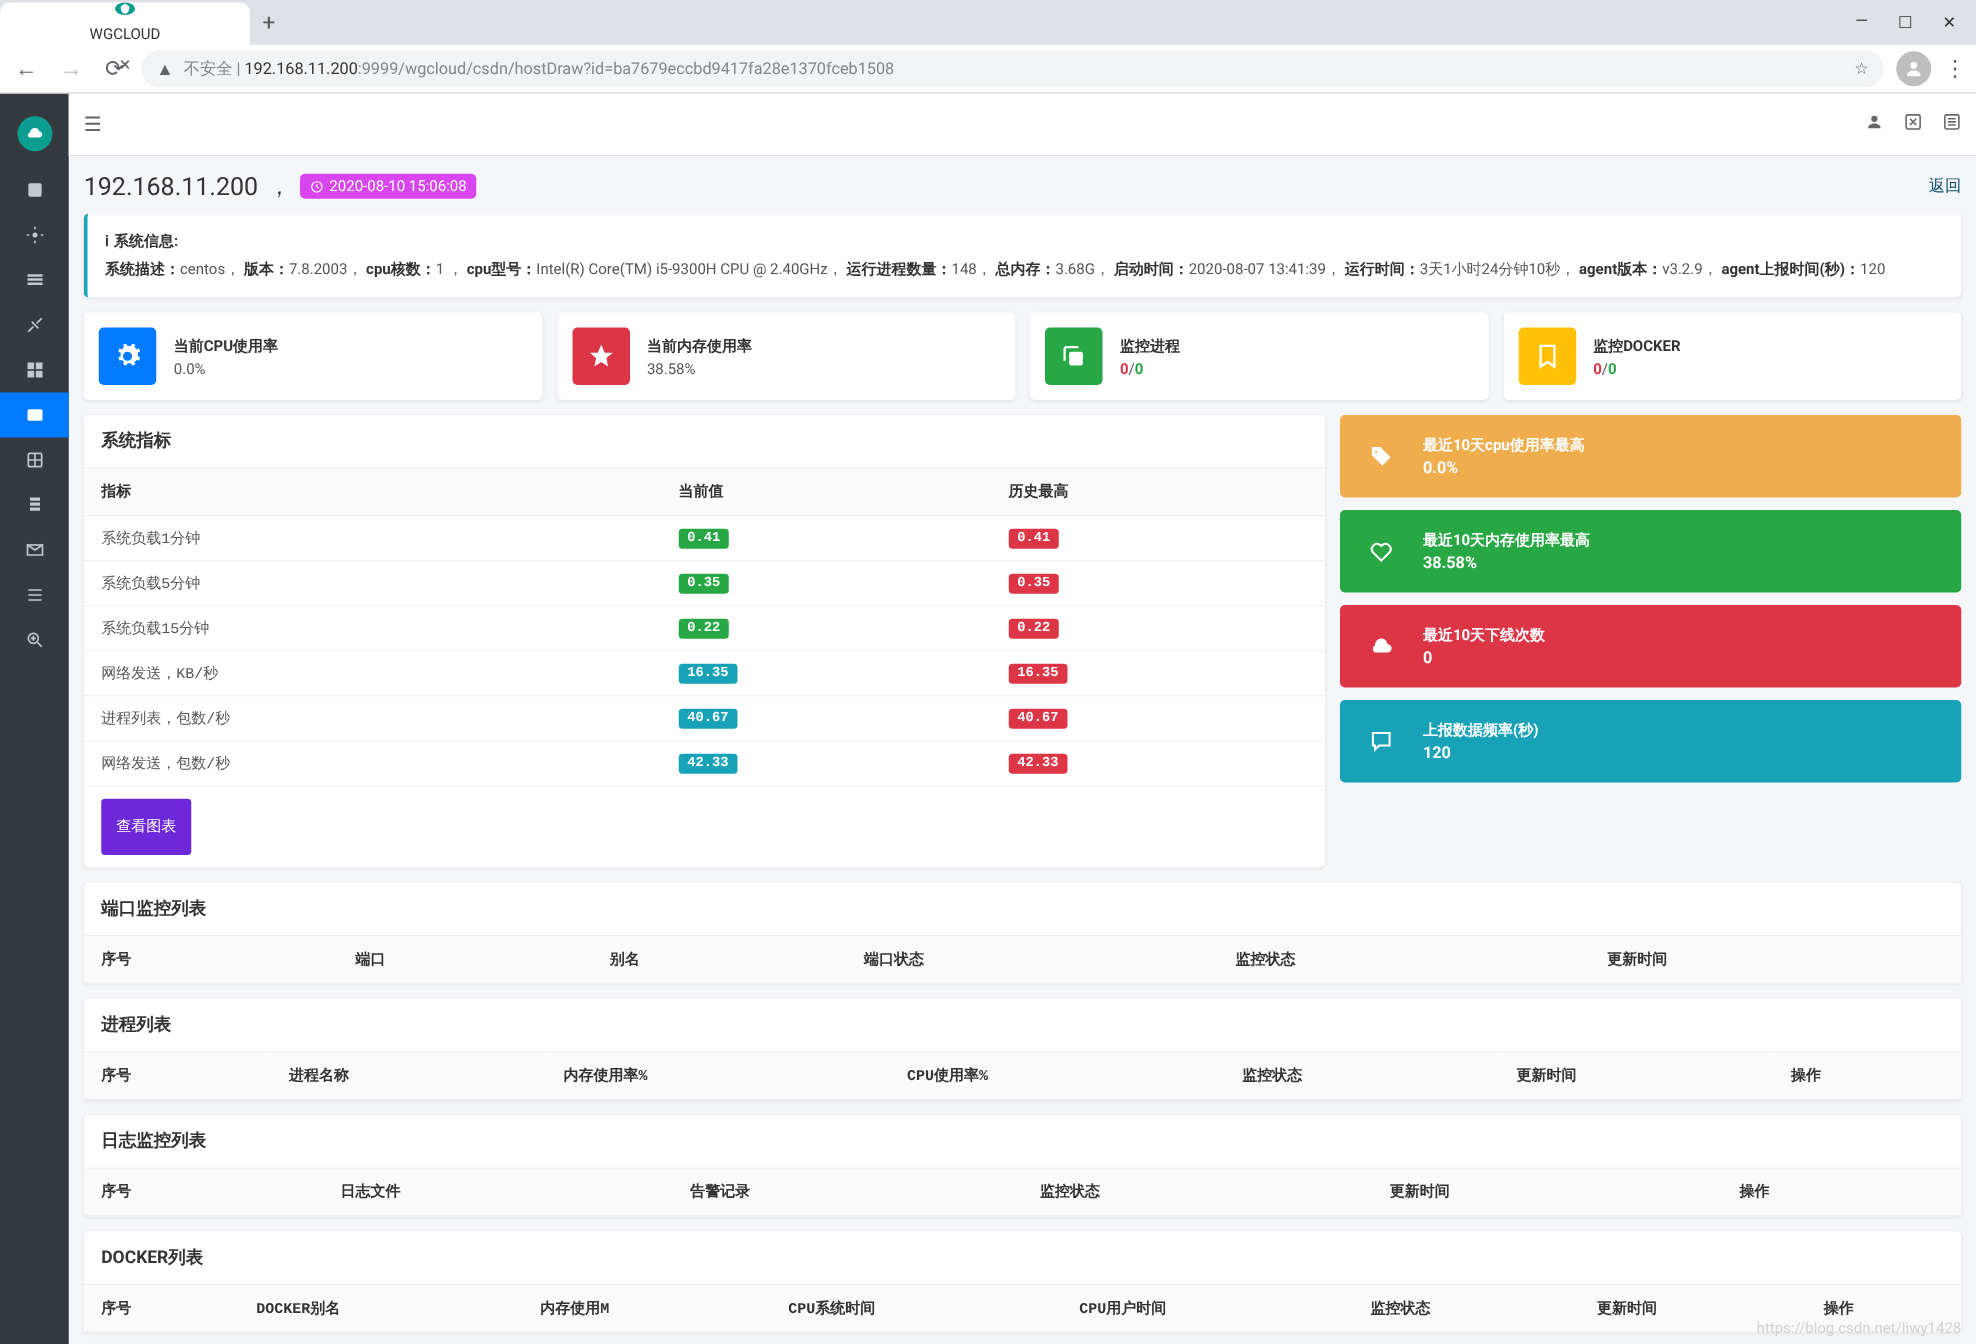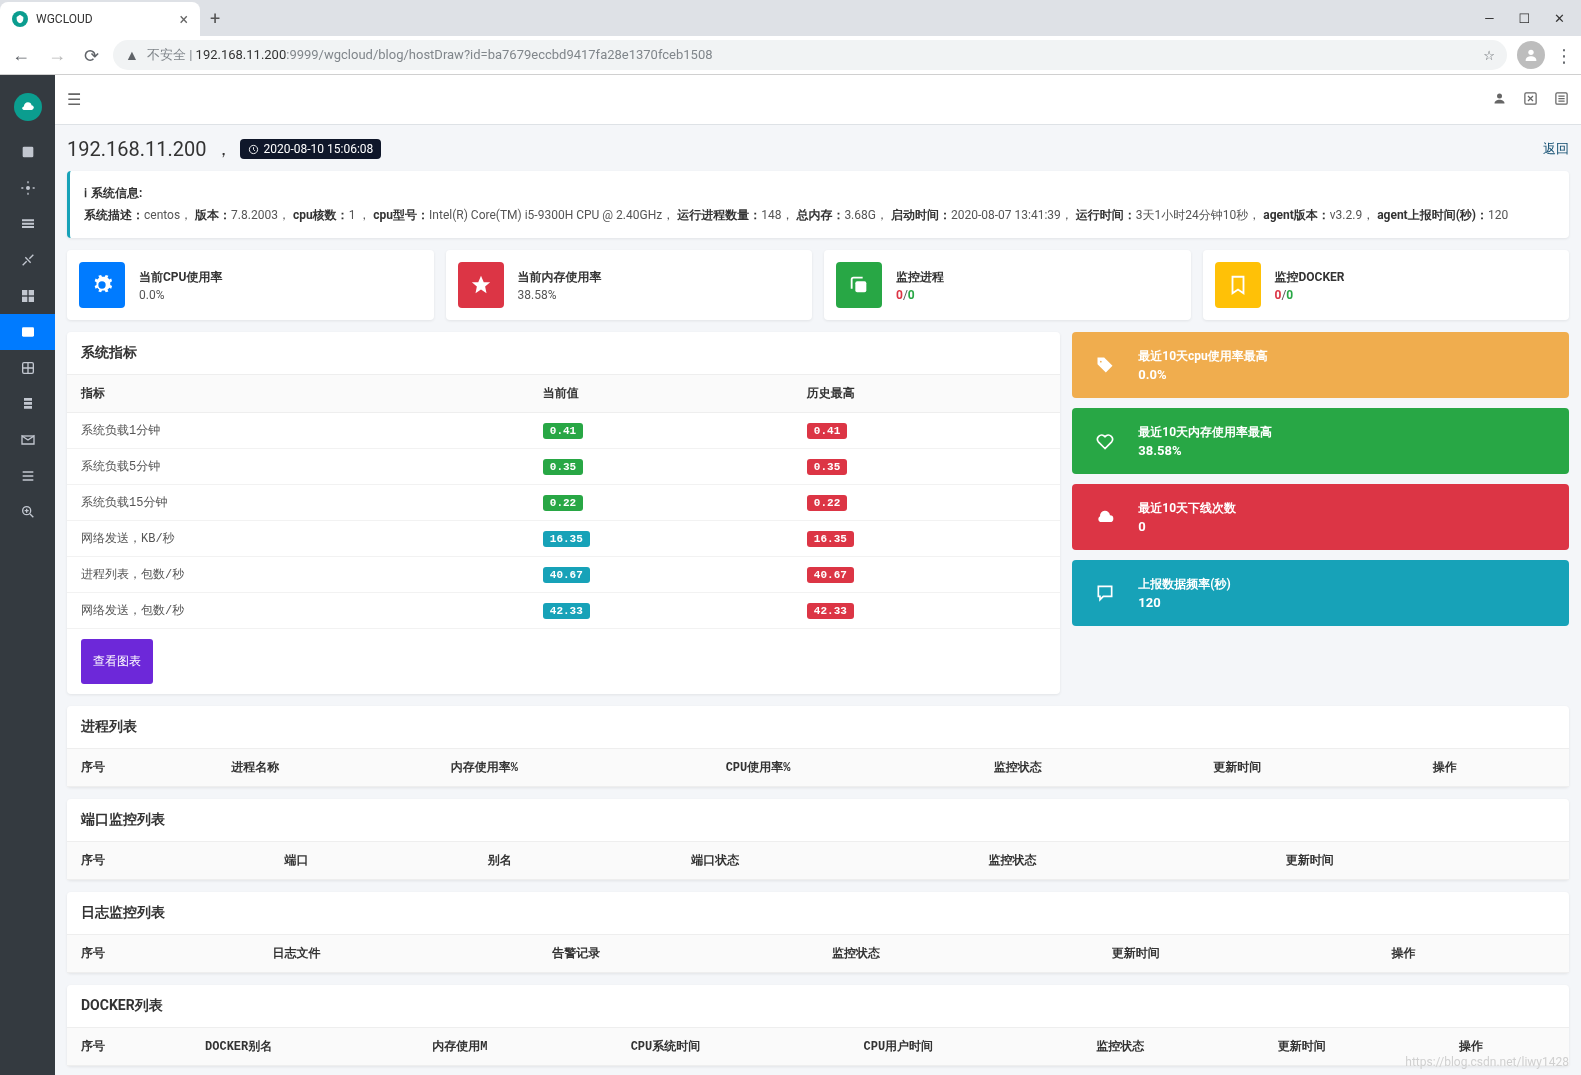--- a/index.html
+++ b/index.html
@@ -1,19 +1,19 @@
 <!DOCTYPE html>
 <html><head>
 <meta charset="utf-8">
 <style>
 * { margin: 0; padding: 0; box-sizing: border-box; }
 body { font-family: -apple-system, BlinkMacSystemFont, "Segoe UI", Roboto, "Helvetica Neue", Arial, sans-serif; font-size: 13px; color: #333; background: #fff; }
 .browser-chrome { background: #fff; border-bottom: 1px solid #d0d0d0; }
 .tab-bar { display: flex; align-items: center; height: 36px; background: #dee1e6; }
-.tab { display: flex; align-items: center; background: #fff; padding: 0 12px; height: 34px; border-radius: 8px 8px 0 0; margin-top: 2px; min-width: 200px; gap: 8px; }
+.tab { display: flex; align-items: center; background: #fff; padding: 0 12px; height: 34px; border-radius: 8px 8px 0 0; margin-top: 2px; min-width: 200px; gap: 8px; flex-direction: column; }
 .tab-favicon { width: 16px; height: 16px; background: #0b9d8f; border-radius: 50%; display: flex; align-items: center; justify-content: center; }
 .tab-favicon svg { width: 10px; height: 10px; fill: #fff; }
 .tab-title { font-size: 12px; color: #333; flex: 1; }
 .tab-close { color: #666; font-size: 16px; cursor: pointer; }
 .new-tab { padding: 0 10px; color: #555; font-size: 18px; cursor: pointer; }
 .win-controls { margin-left: auto; display: flex; gap: 24px; padding-right: 16px; color: #333; }
 .win-controls span { cursor: pointer; }
 .addr-bar { display: flex; align-items: center; height: 38px; padding: 0 8px; gap: 10px; }
 .nav-btn { color: #5f6368; font-size: 18px; cursor: pointer; padding: 4px; }
 .nav-btn.disabled { color: #b8b8b8; }
@@ -34,21 +34,21 @@
 .side-item svg { width: 16px; height: 16px; fill: currentColor; }
 .main { flex: 1; display: flex; flex-direction: column; }
 .top-nav { height: 50px; background: #fff; border-bottom: 1px solid #dee2e6; display: flex; align-items: center; padding: 0 12px; }
 .hamburger { color: #666; cursor: pointer; font-size: 16px; }
 .top-nav-right { margin-left: auto; display: flex; gap: 16px; color: #666; }
 .top-nav-right span { cursor: pointer; }
 .content { padding: 12px; }
 .breadcrumb-row { display: flex; align-items: center; margin-bottom: 10px; gap: 8px; }
 .bc-ip { font-size: 20px; color: #333; }
 .bc-comma { font-size: 18px; }
-.bc-badge { background: #0f172a; color: #fff; padding: 3px 8px; border-radius: 4px; font-size: 12px; display: flex; align-items: center; gap: 4px; }
+.bc-badge { background: #d946ef; color: #fff; padding: 3px 8px; border-radius: 4px; font-size: 12px; display: flex; align-items: center; gap: 4px; }
 .bc-link { margin-left: auto; color: #0c4a6e; font-size: 13px; cursor: pointer; }
 .info-card { background: #fff; border-left: 3px solid #17a2b8; border-radius: 4px; box-shadow: 0 1px 3px rgba(0,0,0,0.08); padding: 12px 14px; margin-bottom: 12px; font-size: 12px; color: #555; line-height: 1.8; }
 .info-title { font-weight: bold; color: #333; display: flex; align-items: center; gap: 4px; }
 .info-line b { color: #333; }
 .stat-row { display: flex; gap: 12px; margin-bottom: 12px; }
 .stat-card { flex: 1; background: #fff; border-radius: 4px; box-shadow: 0 1px 3px rgba(0,0,0,0.08); padding: 12px; display: flex; align-items: center; gap: 14px; }
 .stat-icon { width: 46px; height: 46px; border-radius: 4px; display: flex; align-items: center; justify-content: center; }
 .stat-icon svg { width: 22px; height: 22px; fill: #fff; }
 .stat-text .label { font-size: 12px; font-weight: bold; color: #333; }
 .stat-text .val { font-size: 12px; color: #555; margin-top: 2px; }
@@ -100,21 +100,21 @@
       <span>✕</span>
     </div>
   </div>
   <div class="addr-bar">
     <span class="nav-btn">←</span>
     <span class="nav-btn disabled">→</span>
     <span class="nav-btn">⟳</span>
     <div class="url-field">
       <span class="url-warn">▲</span>
       <span class="url-text">
-        <span class="gray">不安全 | </span><span>192.168.11.200</span><span class="gray">:9999/wgcloud/blog/hostDraw?id=ba7679eccbd9417fa28e1370fceb1508</span>
+        <span class="gray">不安全 | </span><span>192.168.11.200</span><span class="gray">:9999/wgcloud/csdn/hostDraw?id=ba7679eccbd9417fa28e1370fceb1508</span>
       </span>
       <span class="star-icon">☆</span>
     </div>
     <span class="avatar">
         <svg width="16" height="16" viewBox="0 0 24 24" fill="#fff">
           <circle cx="12" cy="8" r="4"></circle>
           <path d="M4 20c0-4 4-6 8-6s8 2 8 6v1H4v-1z"></path>
         </svg>
       </span>
     <span class="dots">⋮</span>
@@ -388,47 +388,47 @@
               <div class="hb-text">
                 <div class="t">上报数据频率(秒)</div>
                 <div class="v">120</div>
               </div>
             </div>
           </div>
       </div>
 
       <div id="sections">
           <div class="section-card">
+            <div class="card-header">端口监控列表</div>
+            <table class="table">
+              <thead>
+                <tr>
+                  <th>序号</th>
+                  <th>端口</th>
+                  <th>别名</th>
+                  <th>端口状态</th>
+                  <th>监控状态</th>
+                  <th>更新时间</th>
+                </tr>
+              </thead>
+              <tbody></tbody>
+            </table>
+          </div>
+          <div class="section-card">
             <div class="card-header">进程列表</div>
             <table class="table">
               <thead>
                 <tr>
                   <th>序号</th>
                   <th>进程名称</th>
                   <th>内存使用率%</th>
                   <th>CPU使用率%</th>
                   <th>监控状态</th>
                   <th>更新时间</th>
                   <th>操作</th>
-                </tr>
-              </thead>
-              <tbody></tbody>
-            </table>
-          </div>
-          <div class="section-card">
-            <div class="card-header">端口监控列表</div>
-            <table class="table">
-              <thead>
-                <tr>
-                  <th>序号</th>
-                  <th>端口</th>
-                  <th>别名</th>
-                  <th>端口状态</th>
-                  <th>监控状态</th>
-                  <th>更新时间</th>
                 </tr>
               </thead>
               <tbody></tbody>
             </table>
           </div>
           <div class="section-card">
             <div class="card-header">日志监控列表</div>
             <table class="table">
               <thead>
                 <tr>

